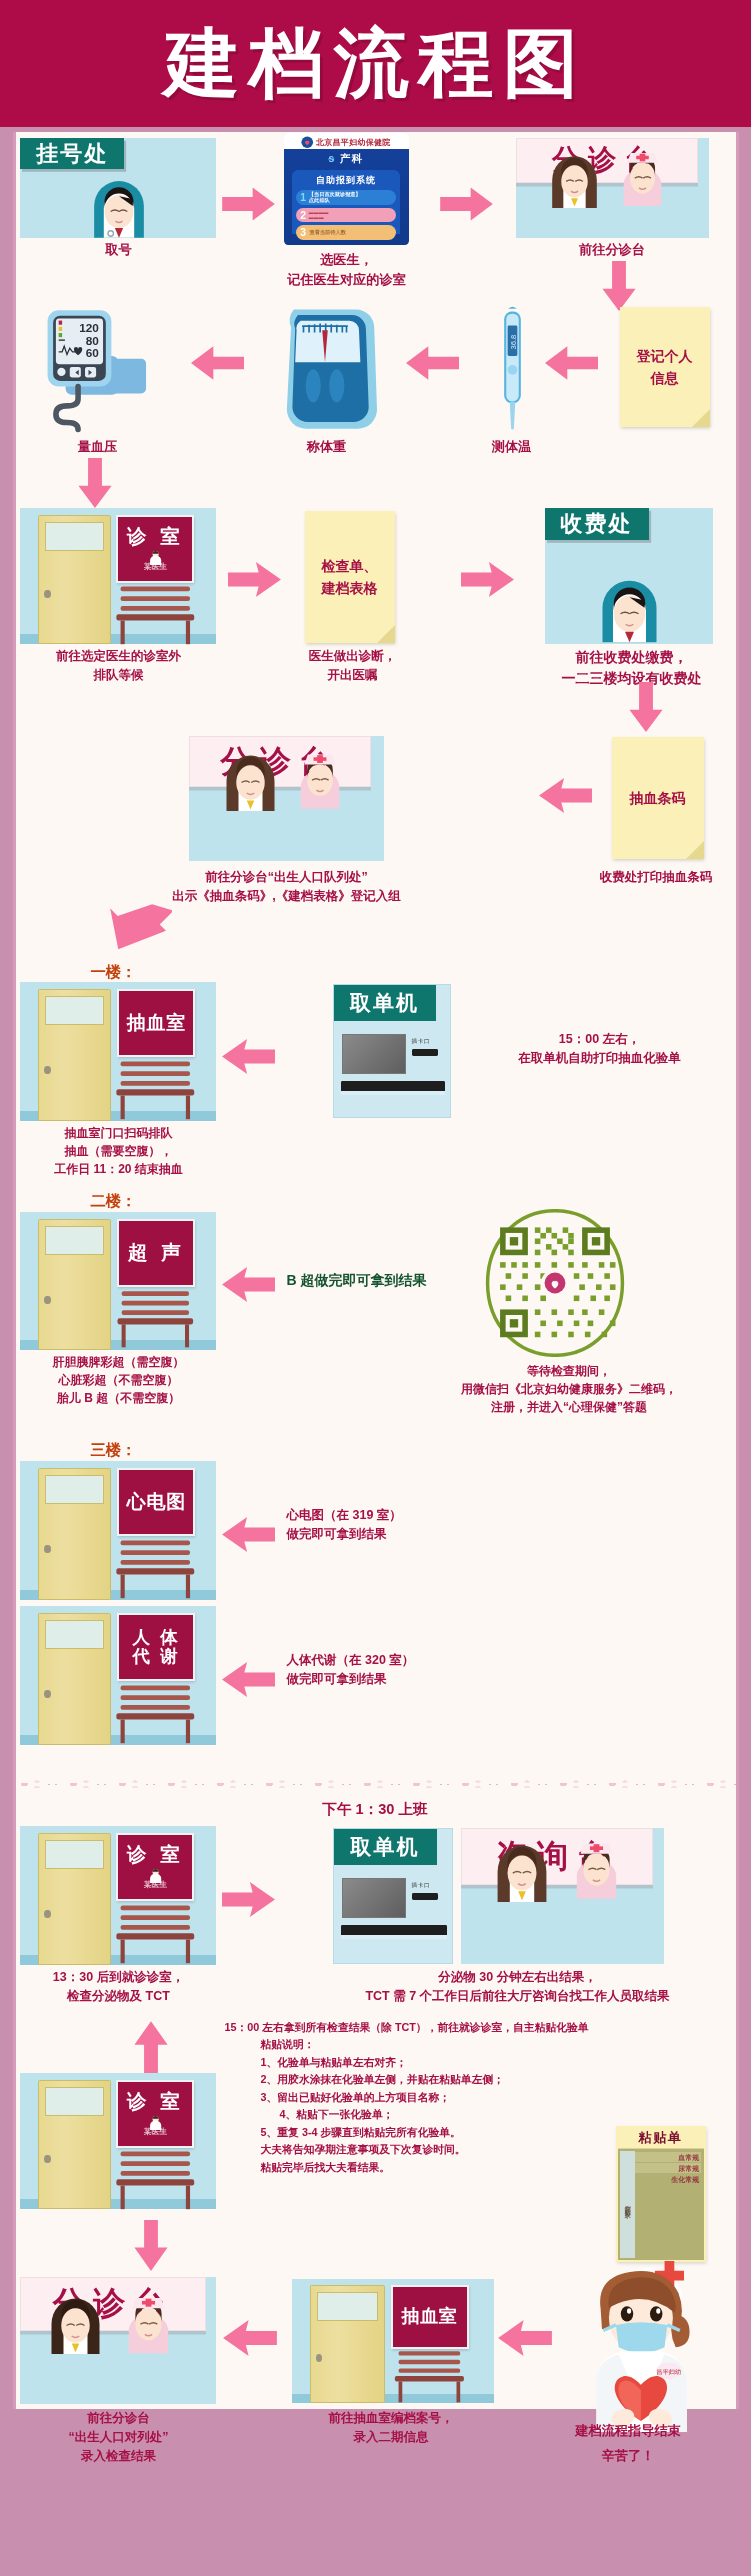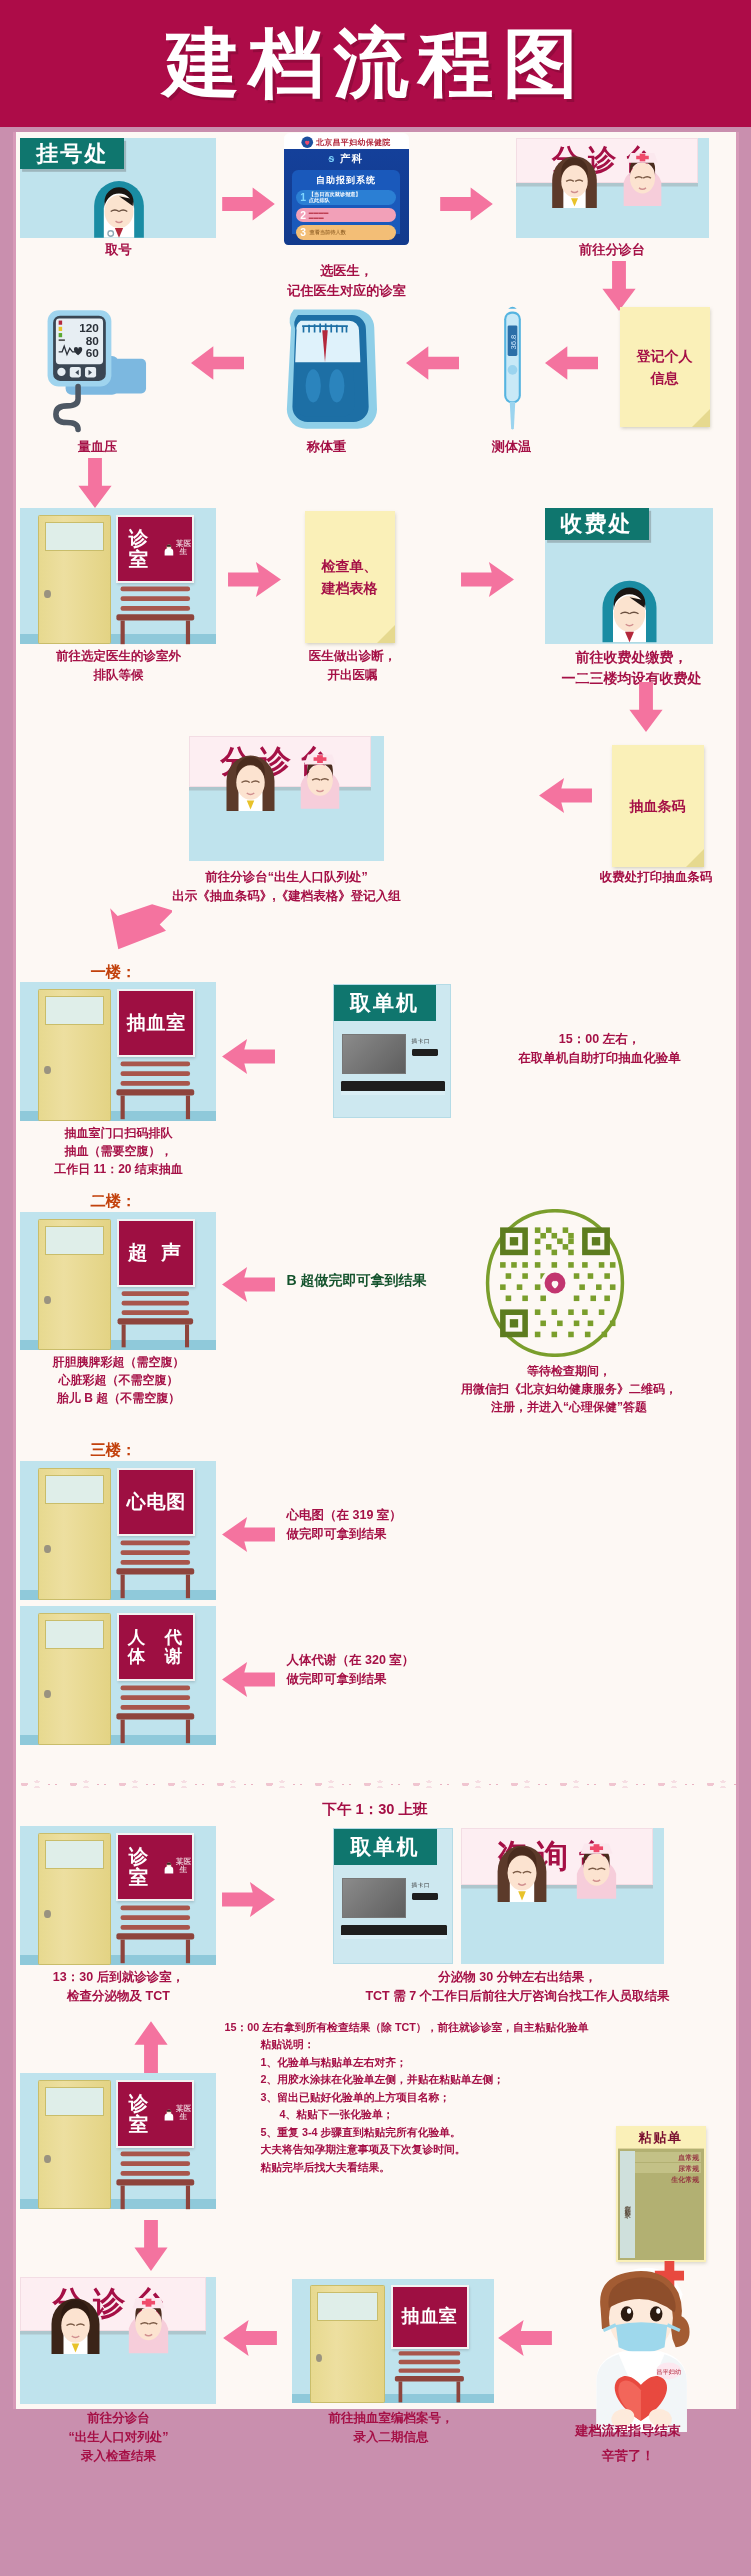--- a/index.html
+++ b/index.html
@@ -86,21 +86,21 @@
     position: absolute;
     width: 6.3px; height: 8.4px; border-radius: 50%;
     background: #9a9380;
   }
   .roomsign {
     position: absolute;
     background: #9e0f42;
     border: 2.1px solid #f2f2f2;
     box-shadow: 1.4px 2.1px 2.8px rgba(0,0,0,.18);
     color: #fff; font-weight: bold; text-align: center;
-    display: flex; flex-direction: row; align-items: center; justify-content: center;
+    display: flex; flex-direction: column; align-items: center; justify-content: center;
     line-height: 1.1;
   }
   .chair {
     position: absolute;
   }
   .floorline {
     position: absolute;
     background: #8fc9da;
   }
 
@@ -259,21 +259,21 @@
             <span style="color:#fff;font-weight:bold;font-size:10.4px;">2</span>
             <span style="color:#b3283c;font-size:4.9px;line-height:1.05;margin-left:2.8px;font-weight:bold;opacity:.8;">▬▬▬▬<br>▬▬▬</span>
           </div>
           <div style="margin-top:2.8px;background:#f3be76;border-radius:8.4px;height:14.6px;display:flex;align-items:center;padding:0 4.2px;">
             <span style="color:#fff;font-weight:bold;font-size:10.4px;">3</span>
             <span style="color:#8a5a20;font-size:5.2px;margin-left:3.5px;font-weight:bold;opacity:.8;">查看当前待人数</span>
           </div>
         </div>
       </div>
     </div>
-    <div class="cap" style="left:244px;top:129px;width:174px;font-size:13.2px;">
+    <div class="cap" style="left:244px;top:118px;width:174px;font-size:13.2px;">
       <span>选医生，</span><br>
       <span>记住医生对应的诊室</span>
     </div>
 
     <svg class="arrow" style="left:424px;top:54px;" width="53" height="36" viewBox="0 0 76 52">
       <path d="M0 16 L44 16 L44 2 L76 26 L44 50 L44 36 L0 36 Z" fill="#f4739f"></path>
     </svg>
 
     <div class="scene" style="left:500px;top:5.6px;width:193px;height:100px;">
 
@@ -442,21 +442,21 @@
     </div>
     <div class="cap" style="left:515px;top:515px;width:202px;font-size:14px;">
       <span>前往收费处缴费，</span><br>
       <span>一二三楼均设有收费处</span>
     </div>
 
     <svg class="arrow" style="left:612px;top:550px;" width="36" height="50" viewBox="0 0 52 72">
       <path d="M16 0 L36 0 L36 40 L50 40 L26 72 L2 40 L16 40 Z" fill="#f4739f"></path>
     </svg>
 
-    <div class="note" style="left:596px;top:605px;width:92px;height:122px;font-size:14px;margin-top:8px;">
+    <div class="note" style="left:596px;top:605px;width:92px;height:122px;font-size:14px;">
       <span>抽血条码</span>
     </div>
     <div class="cap" style="left:550px;top:736px;width:181px;font-size:12.5px;">收费处打印抽血条码</div>
 
     <svg class="arrow" style="left:523px;top:644px;" width="53" height="39" viewBox="0 0 76 56">
       <path d="M76 18 L32 18 L36 3 L0 28 L36 53 L32 38 L76 38 Z" fill="#f4739f"></path>
     </svg>
 
     <div class="scene" style="left:173px;top:604px;width:195px;height:125px;">
       <svg style="position:absolute;left:33px;top:15.3px;" width="57" height="60" viewBox="0 0 76 80">

